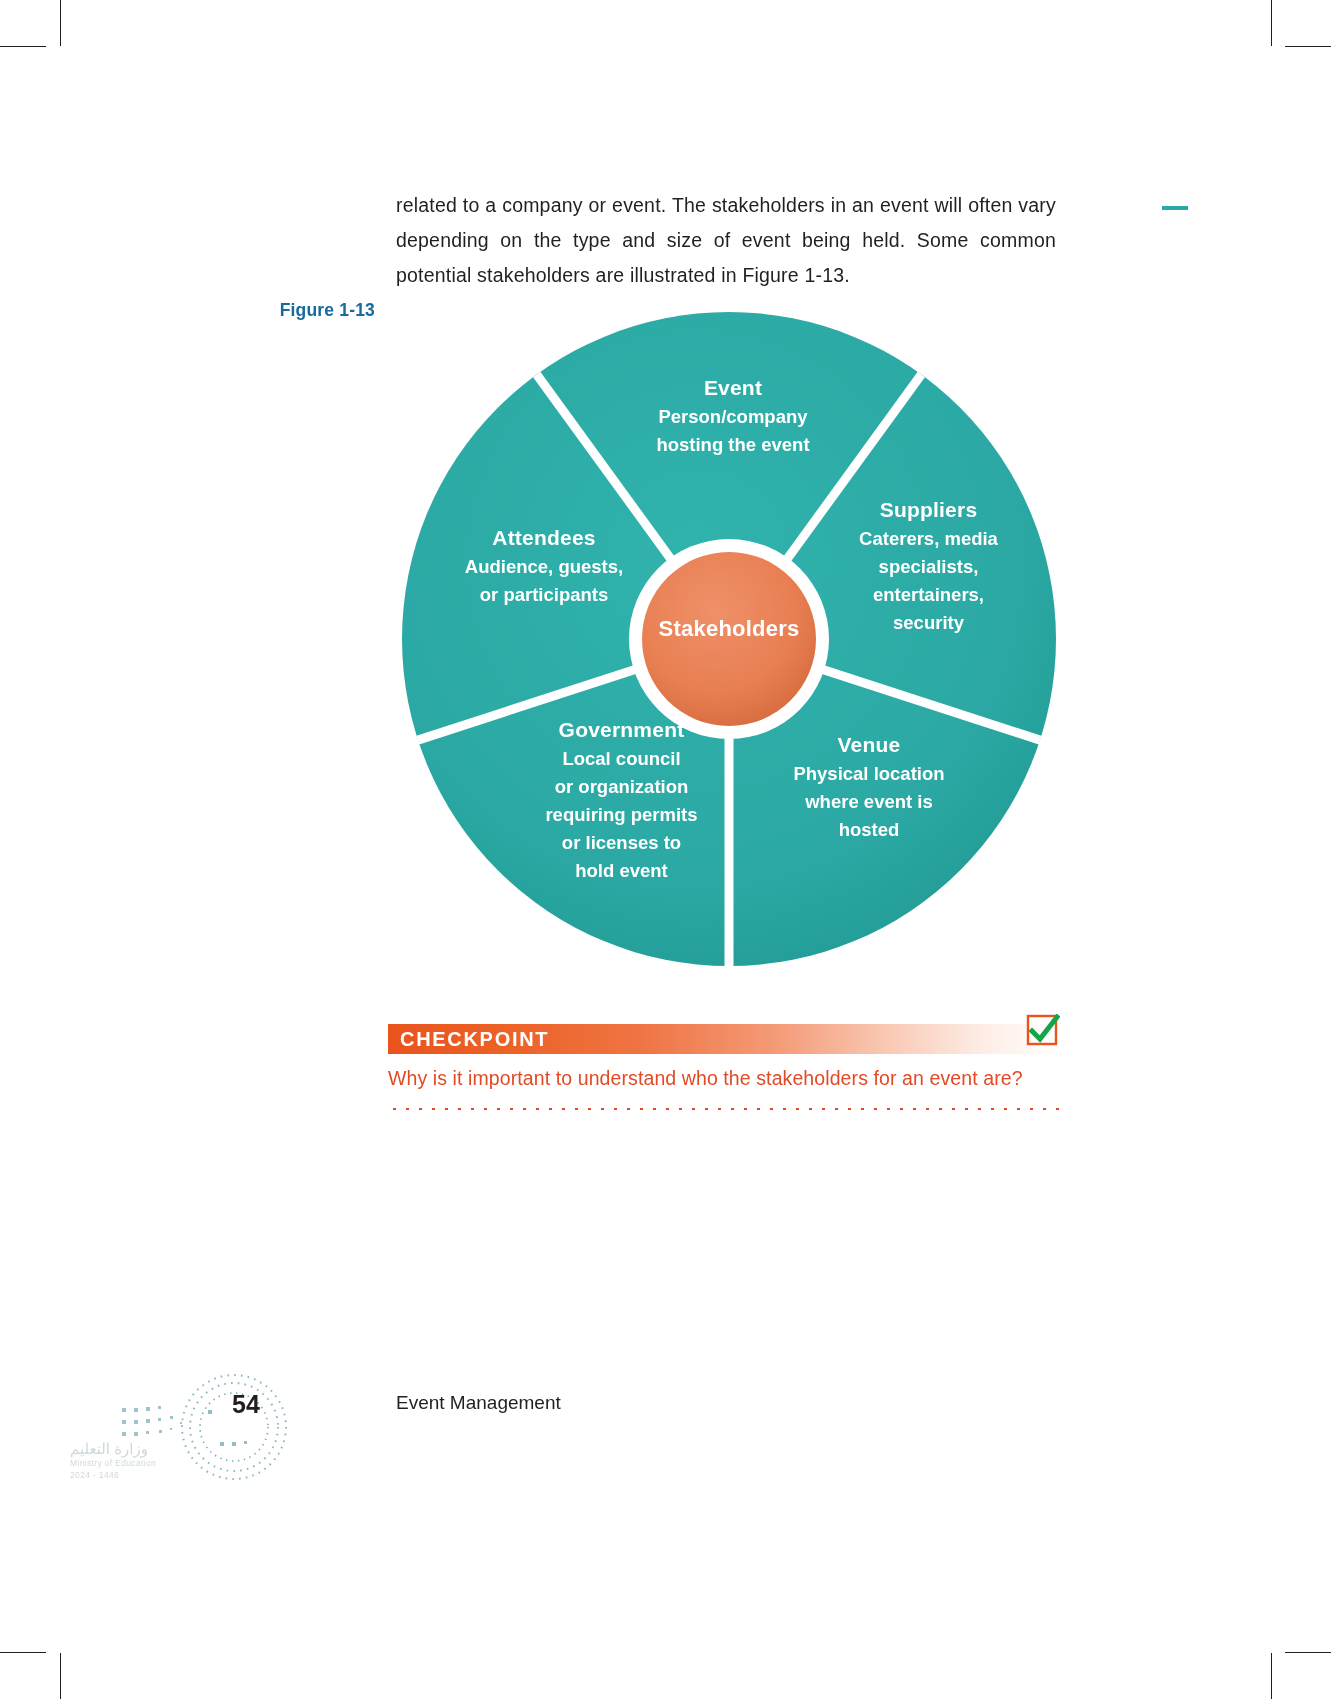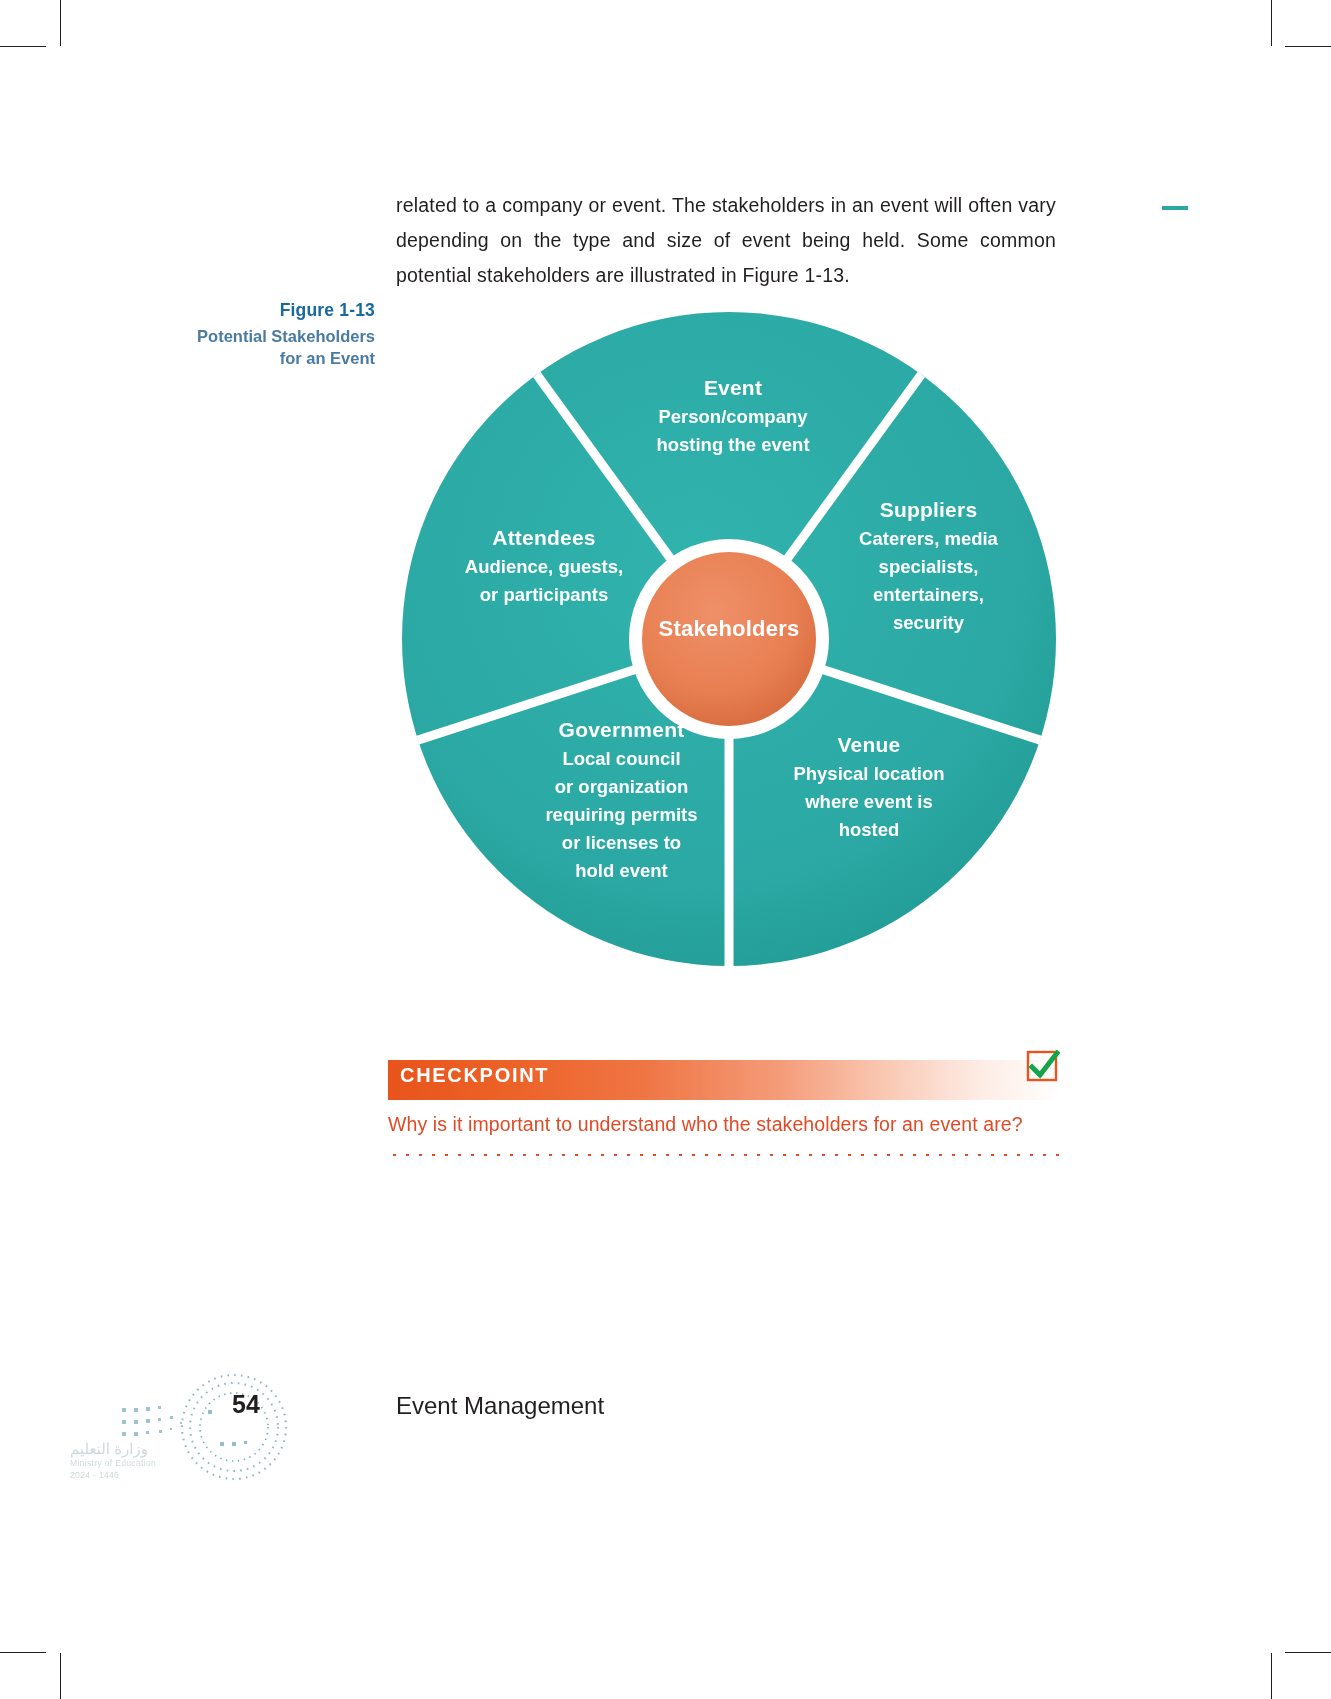--- a/index.html
+++ b/index.html
@@ -116,24 +116,23 @@
 
   
   #checkpoint {
     position: absolute;
     left: 388px;
     top: 1024px;
     width: 672px;
   }
   #checkpoint-bar {
     position: relative;
-    height: 40px;
+    height: 30px;
     background: linear-gradient(to right, #ea5a1f 0%, #ee6a2e 22%, #f3solid 22%, #f4916a 52%, #f9c5ae 72%, #fdeae2 88%, #ffffff 100%);
     background: linear-gradient(to right, #e8541c 0%, #ec6227 18%, #ef7544 38%, #f49b78 58%, #f9c8b3 74%, #fdece4 88%, #ffffff 100%);
-    margin-top: 36px;
   }
   #checkpoint-bar .bar-label {
     position: absolute;
     left: 12px;
     top: 4px;
     font-size: 20px;
     font-weight: bold;
     color: #ffffff;
     letter-spacing: 0.085em;
   }
@@ -176,21 +175,21 @@
     align-items: center;
     justify-content: center;
     font-size: 25px;
     font-weight: bold;
     color: #231f20;
   }
   #footer-title {
     position: absolute;
     left: 396px;
     top: 1392px;
-    font-size: 24px;
+    font-size: 19px;
     color: #231f20;
   }
   #footer-logo {
     position: absolute;
     left: 70px;
     top: 1440px;
     width: 130px;
     opacity: 0.30;
   }
   #footer-logo .ar {
@@ -220,24 +219,20 @@
 <div class="cropmark cm-h" style="left:0px; top:1652px;"></div>
 <div class="cropmark cm-v" style="left:1271px; top:1653px;"></div>
 <div class="cropmark cm-h" style="left:1285px; top:1652px;"></div>
 
 <p id="body-copy">related to a company or event. The stakeholders in an event will often vary depending on the type and size of event being held. Some common potential stakeholders are illustrated in Figure 1-13.</p>
 
 <div id="right-rule"></div>
 
 <div id="figure-caption">
   <div class="fig-number">Figure 1-13</div>
-  <div class="fig-desc">
-    <span>Potential Stakeholders</span><br>
-    <span>for an Event</span>
-  </div>
 </div>
 
 <div id="figure-wrap">
   <svg id="pie-svg" viewBox="0 0 666 666">
     <defs>
       <radialGradient id="tealGrad" cx="45%" cy="38%" r="72%">
         <stop offset="0%" stop-color="#31b3ad"></stop>
         <stop offset="70%" stop-color="#2ba8a3"></stop>
         <stop offset="100%" stop-color="#1e9791"></stop>
       </radialGradient>

